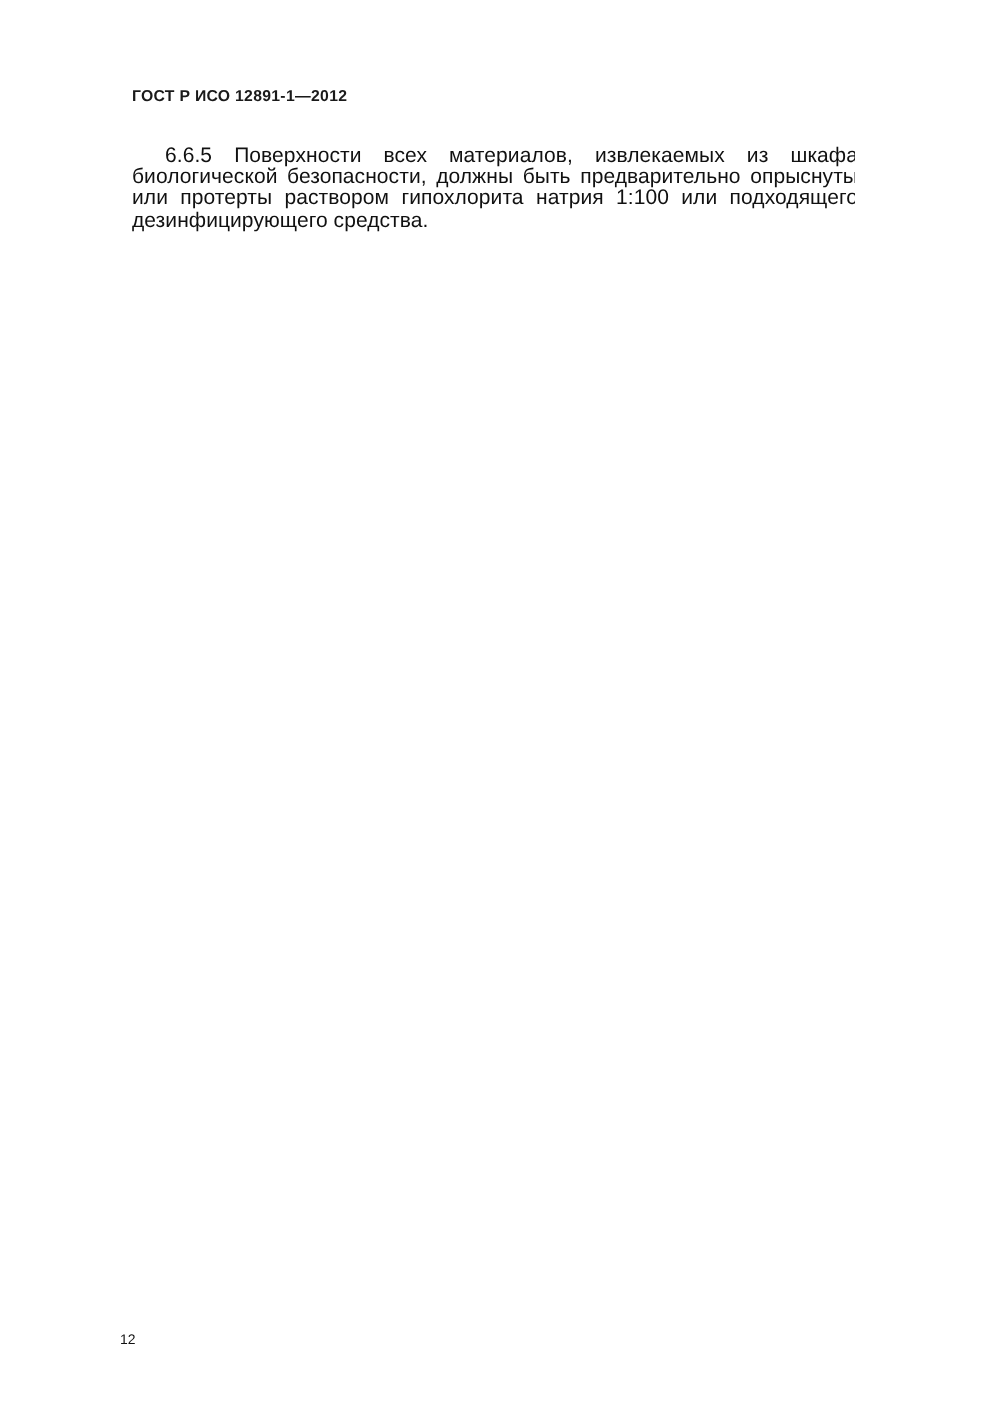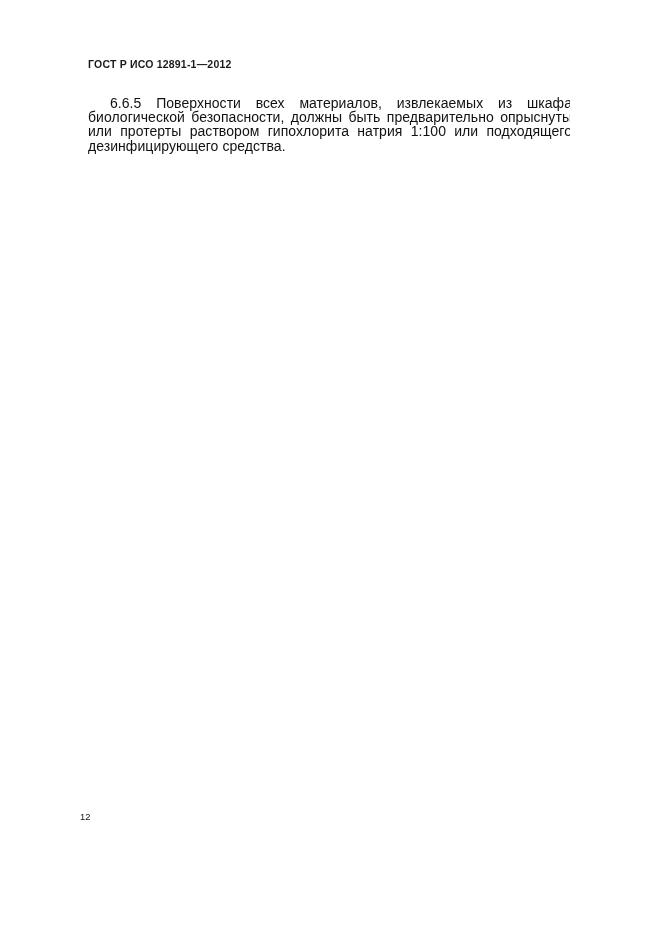--- a/index.html
+++ b/index.html
@@ -43,21 +43,21 @@
   .para .indent {
     display: inline-block;
     width: 22px;
   }
   .para .clause {
     white-space: nowrap;
   }
   .page-number {
     position: absolute;
     left: 80px;
-    top: 812px;
+    top: 888px;
     font-size: 9.3px;
     color: #111111;
   }
 </style>
 </head>
 <body>
 
 <div class="page">
   <div class="content">
 

